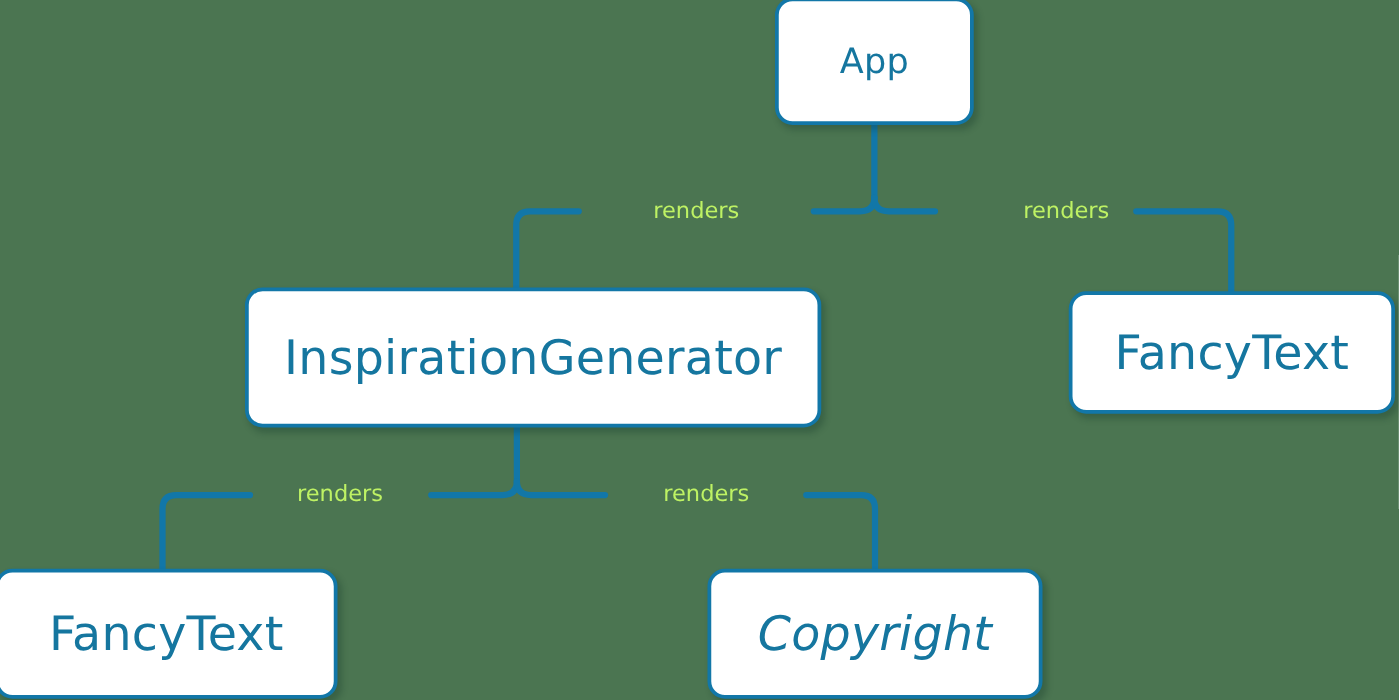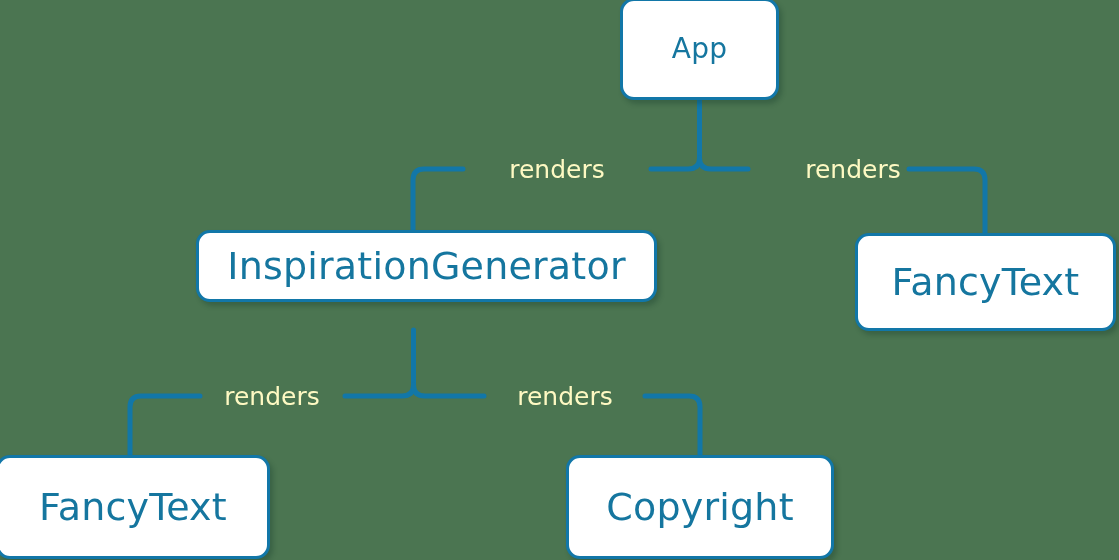--- a/index.html
+++ b/index.html
@@ -41,34 +41,34 @@
   .node-label {
     color: #15769f;
     font-size: 38px;
     font-weight: 400;
     line-height: 1;
     letter-spacing: 0.2px;
     white-space: nowrap;
   }
   .edge-label {
     position: absolute;
-    color: #fef9c3;
-    font-size: 25px;
+    color: #bef264;
+    font-size: 18px;
     line-height: 1;
     white-space: nowrap;
     z-index: 2;
     text-align: left;
     transform: translate(-50%, -50%);
   }
   #node-app { left: 620px; top: -2px; width: 159px; height: 102px; }
   #node-app .node-label { font-size: 28px; }
-  #node-inspiration-generator { left: 196px; top: 230px; width: 461px; height: 72px; }
+  #node-inspiration-generator { left: 196px; top: 230px; width: 461px; height: 112px; }
   #node-fancytext-right { left: 855px; top: 233px; width: 261px; height: 98px; }
   #node-fancytext-bottom { left: -4px; top: 455px; width: 274px; height: 104px; }
-  #node-copyright { left: 566px; top: 455px; width: 268px; height: 104px; }
+  #node-copyright { left: 566px; top: 455px; width: 268px; height: 104px; font-style: italic; }
 </style>
 </head>
 <body>
 
 <div id="diagram-root">
 
   <svg id="connector-layer" viewBox="0 0 1119 560" width="1119" height="560" xmlns="http://www.w3.org/2000/svg">
     <g fill="none" stroke="#1277a8" stroke-width="5" stroke-linecap="round" stroke-linejoin="round">
 
       <path d="M699.5 100 L699.5 158"></path>

